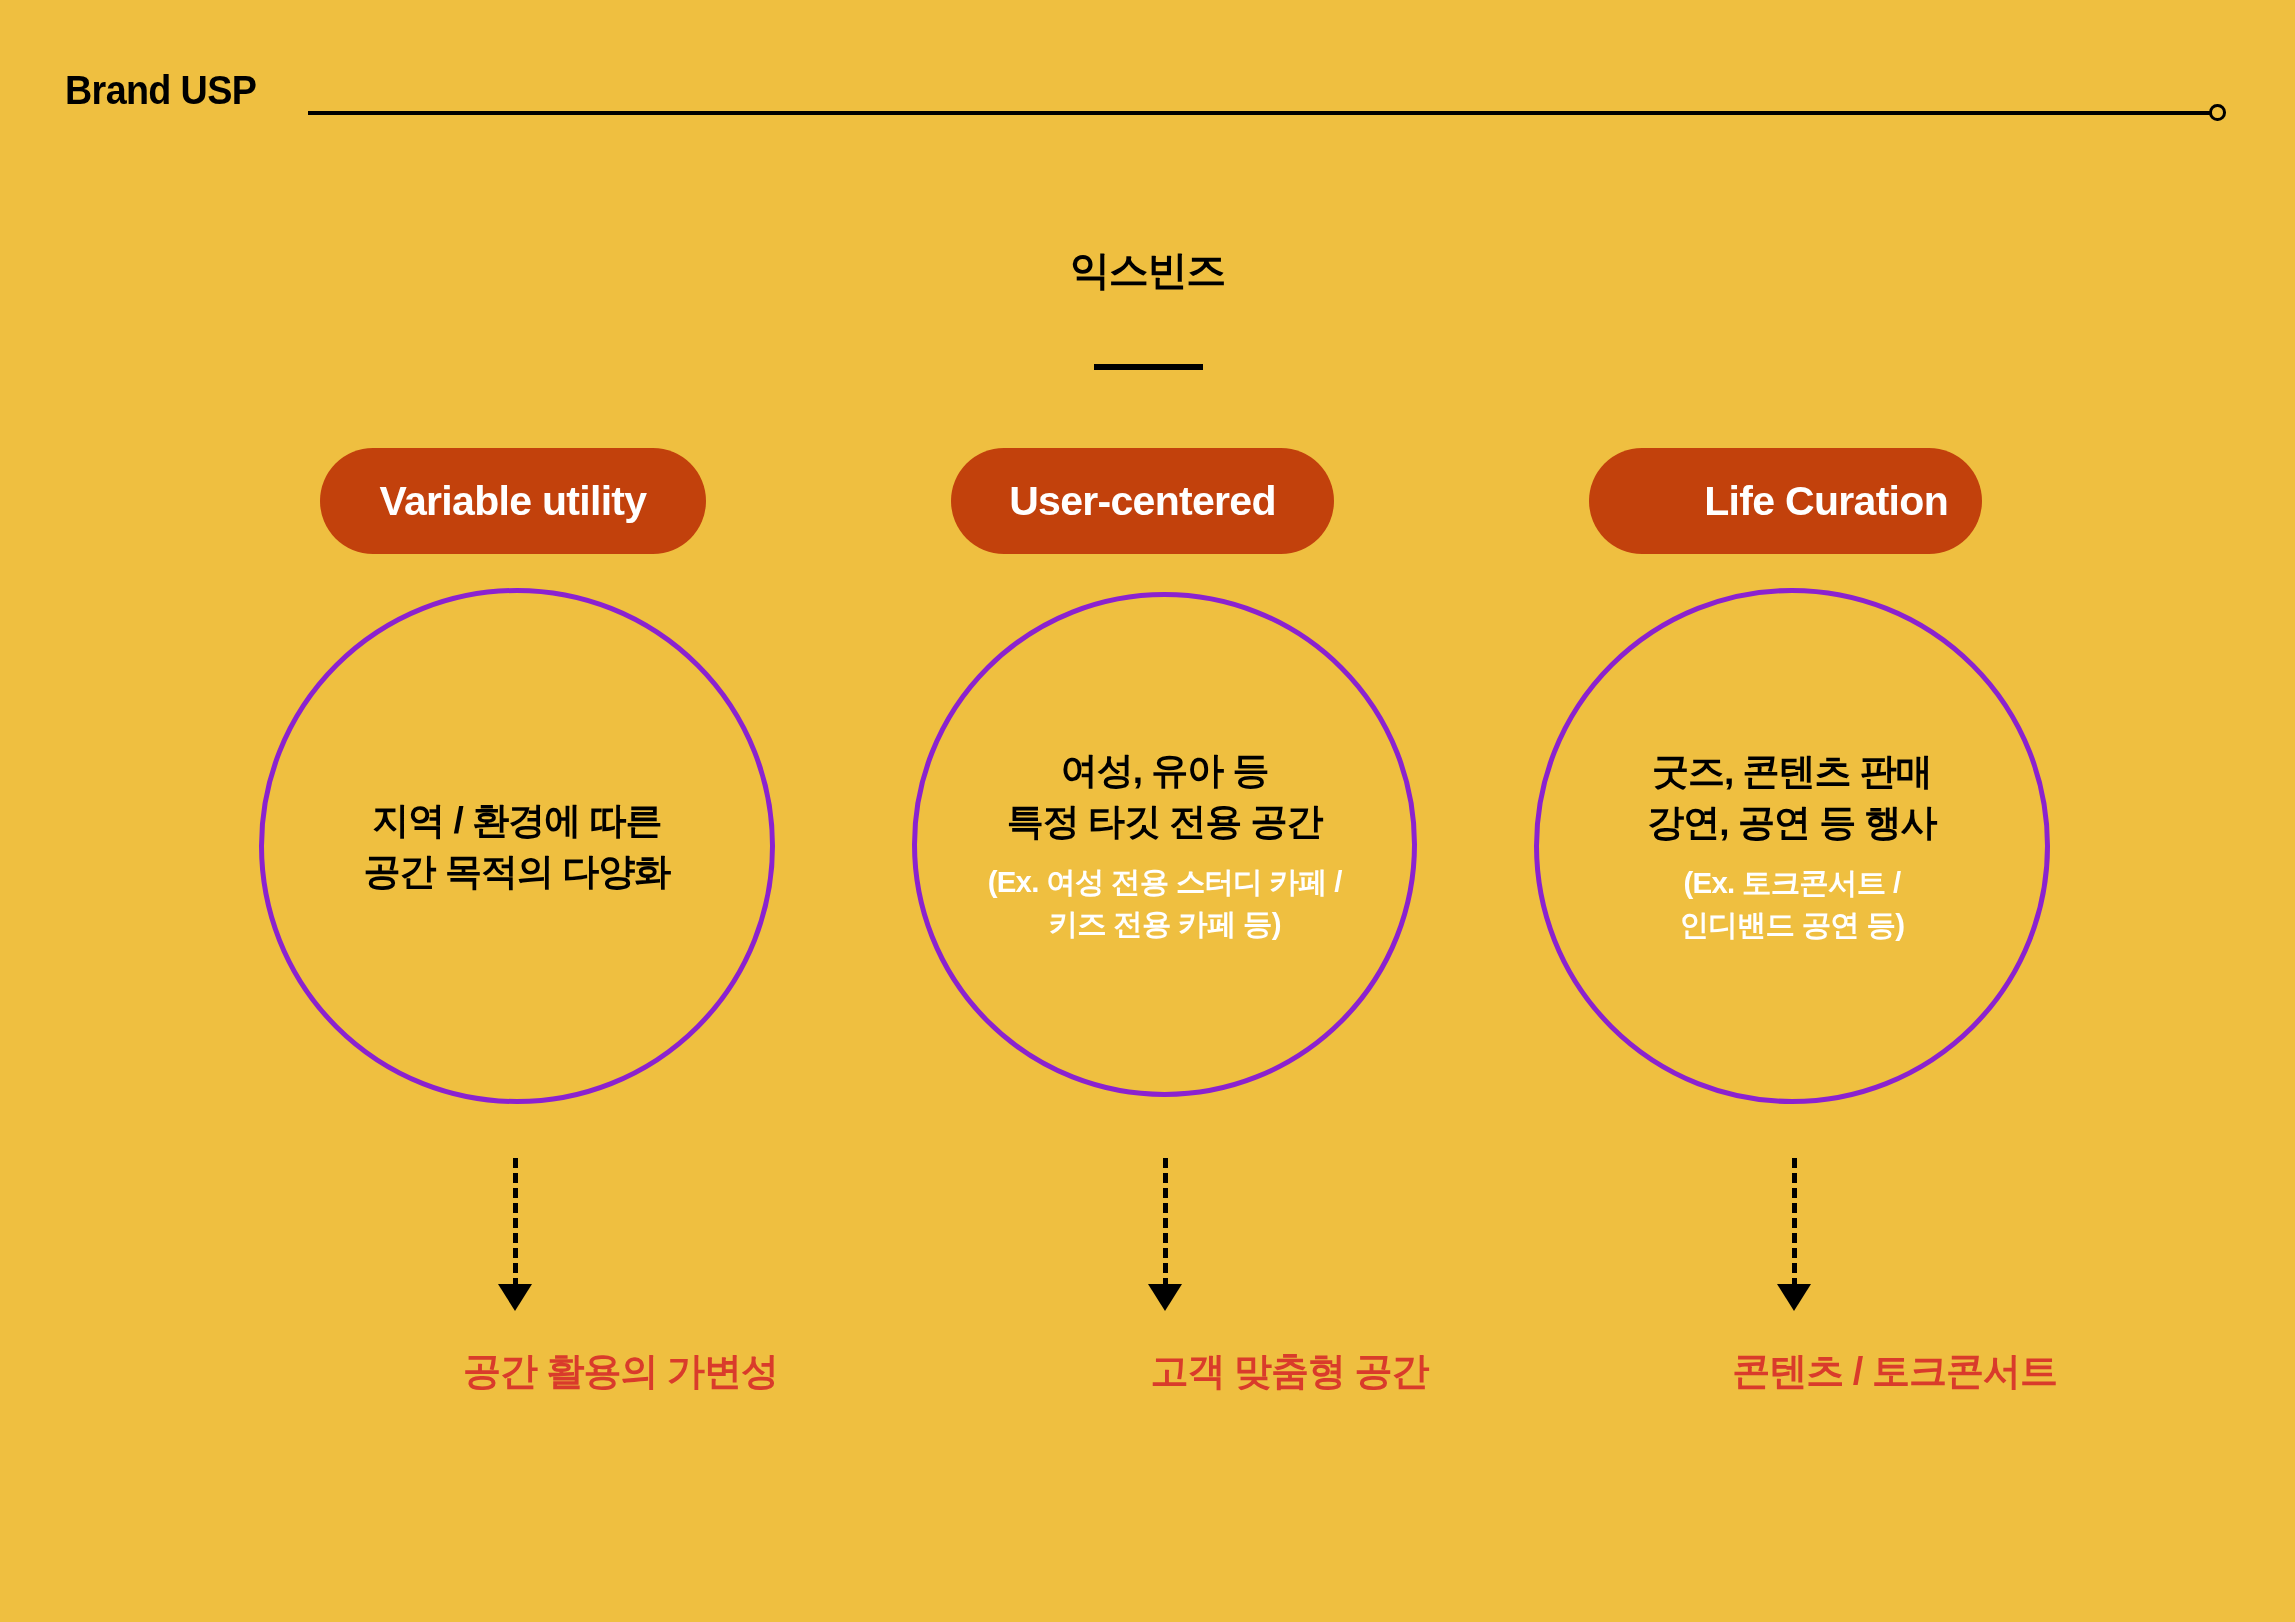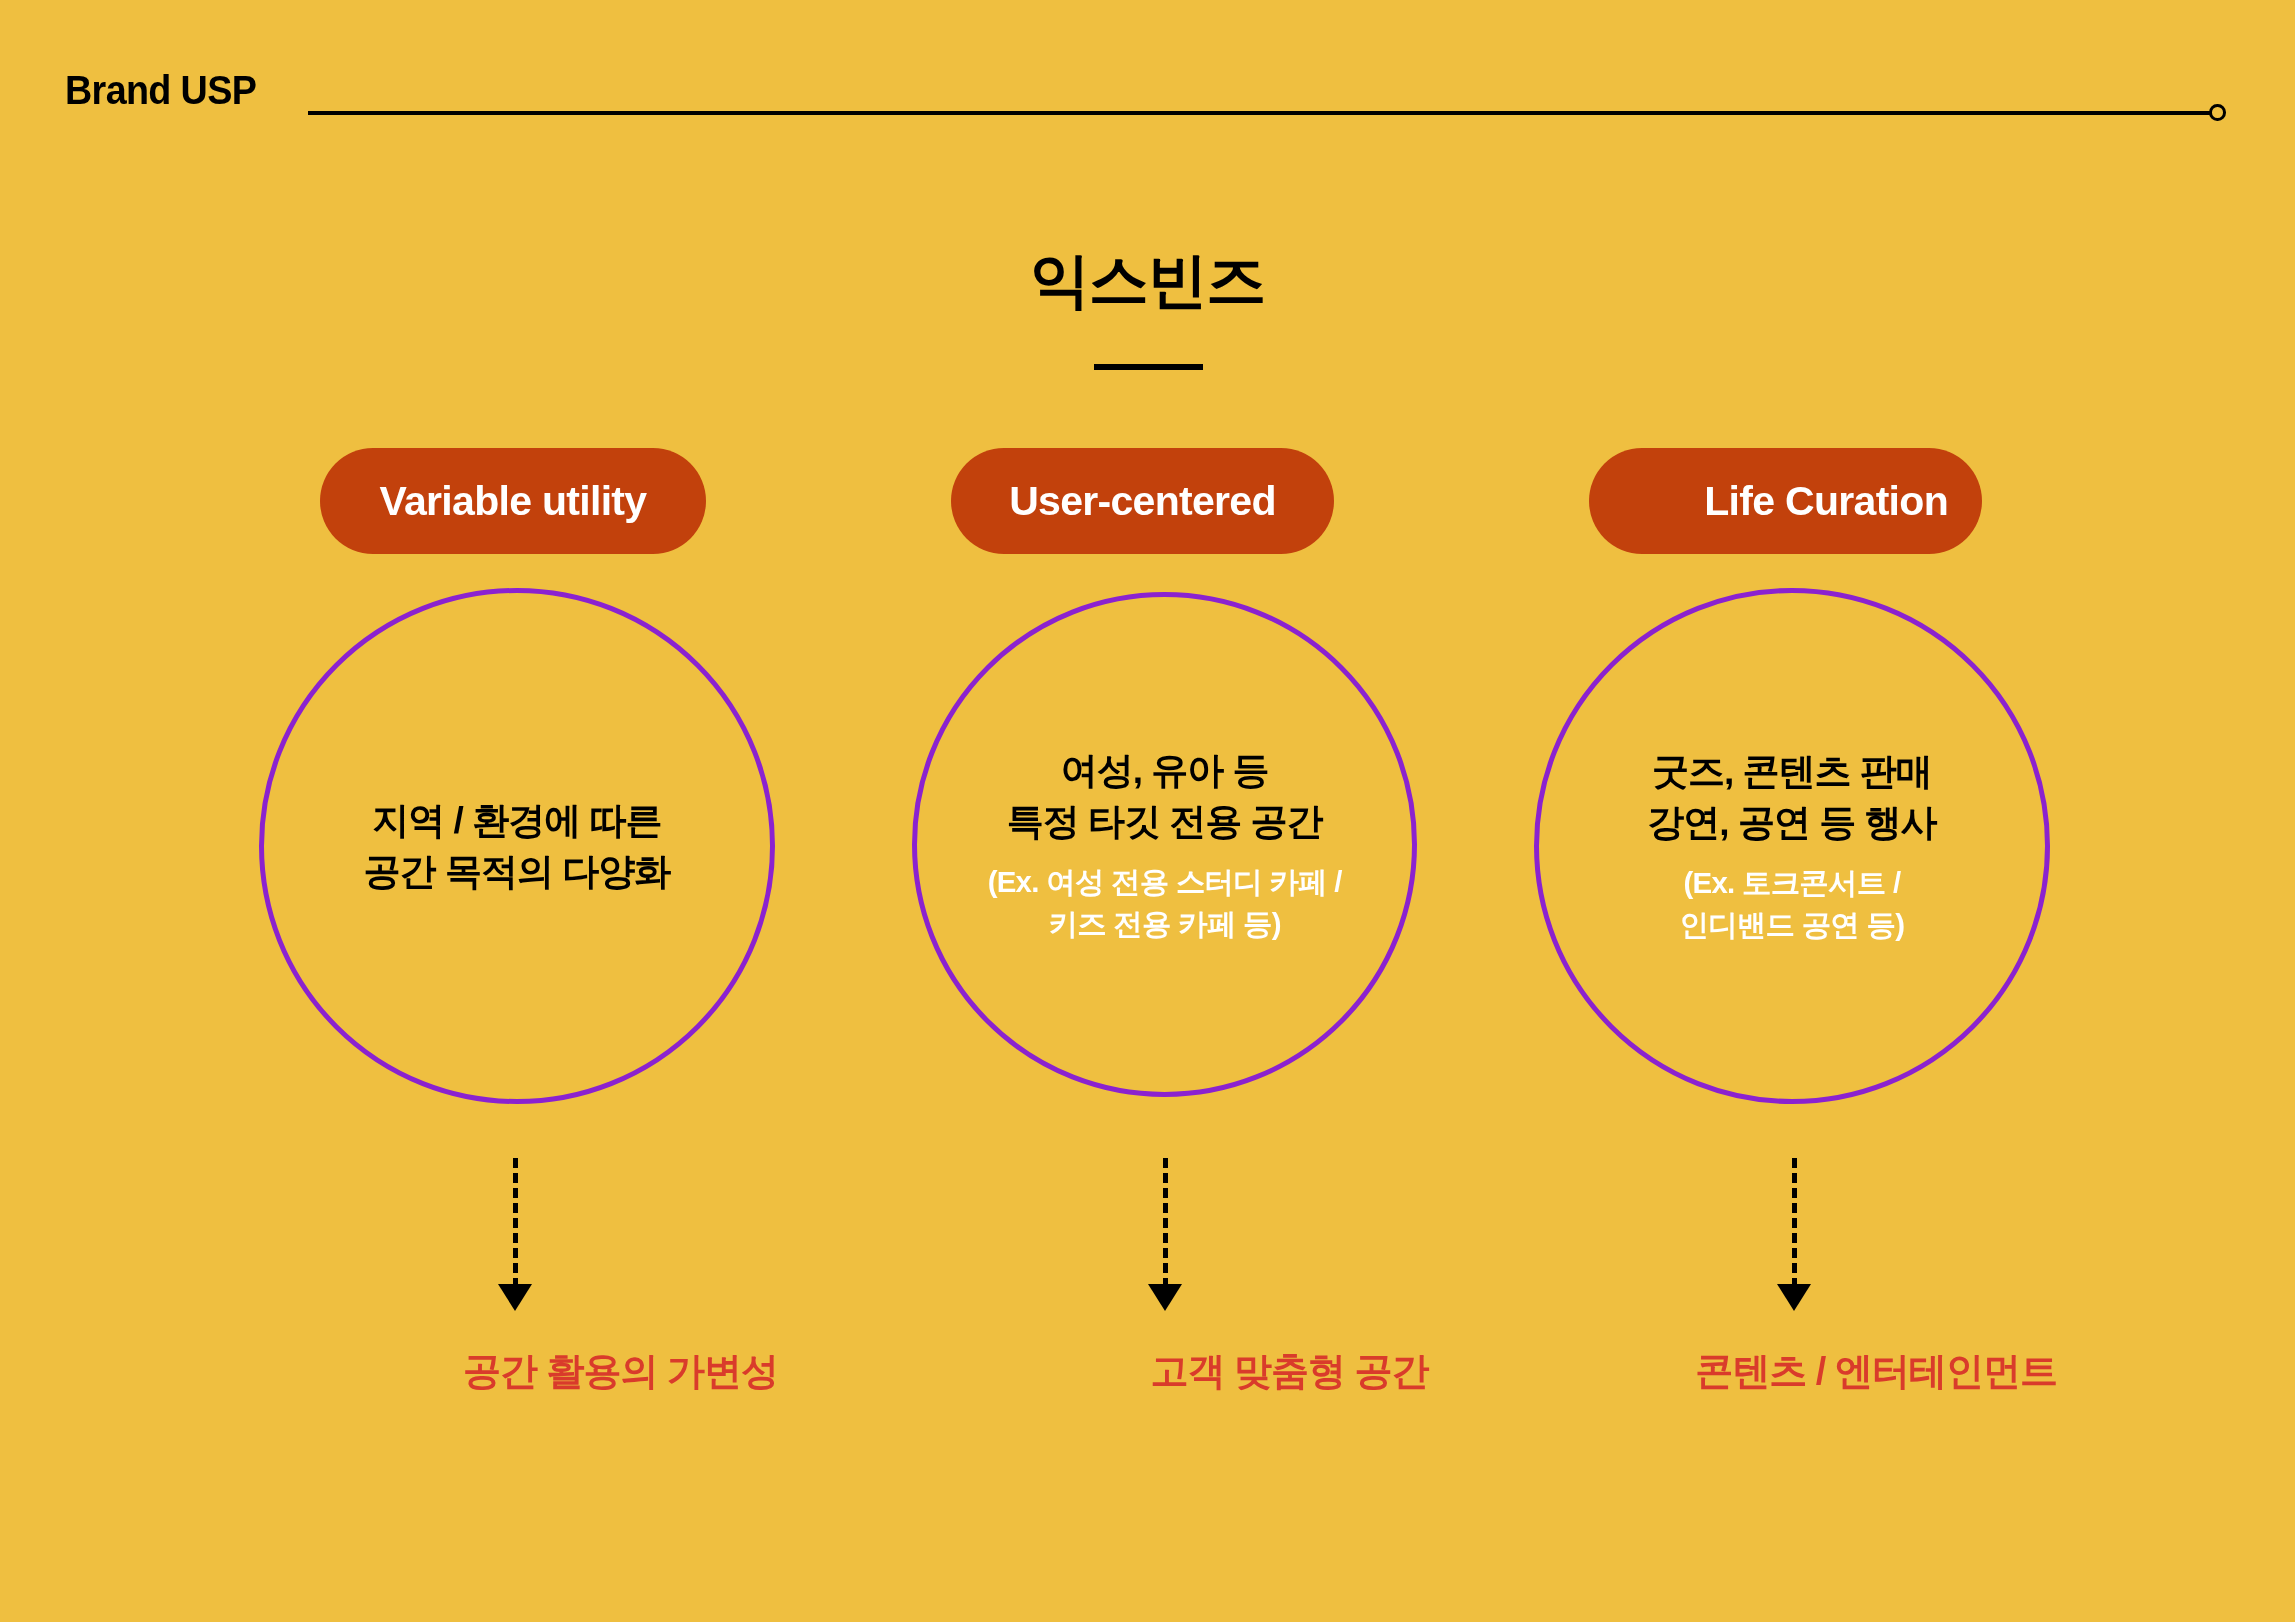--- a/index.html
+++ b/index.html
@@ -56,21 +56,21 @@
     background: #EFBF40;
   }
 
   
   #brand-title {
     position: absolute;
     left: 0;
     top: 249px;
     width: 2295px;
     text-align: center;
-    font-size: 60px;
+    font-size: 40px;
     font-weight: 700;
     color: #000000;
     line-height: 1.05;
     letter-spacing: -1.3px;
   }
   #brand-title-underline {
     position: absolute;
     left: 1094px;
     top: 364px;
     width: 109px;
@@ -271,15 +271,15 @@
         <div class="circle-ex-line">인디밴드 공연 등)</div>
       </div>
     </div>
   </div>
 
   <div class="connector" id="connector-2">
     <div class="connector-line"></div>
     <div class="connector-arrow"></div>
   </div>
 
-  <div class="outcome" id="outcome-2">콘텐츠 / 엔터테인먼트</div>
+  <div class="outcome" id="outcome-2">콘텐츠 / 토크콘서트</div>
 </div>
 
 
 </body></html>

